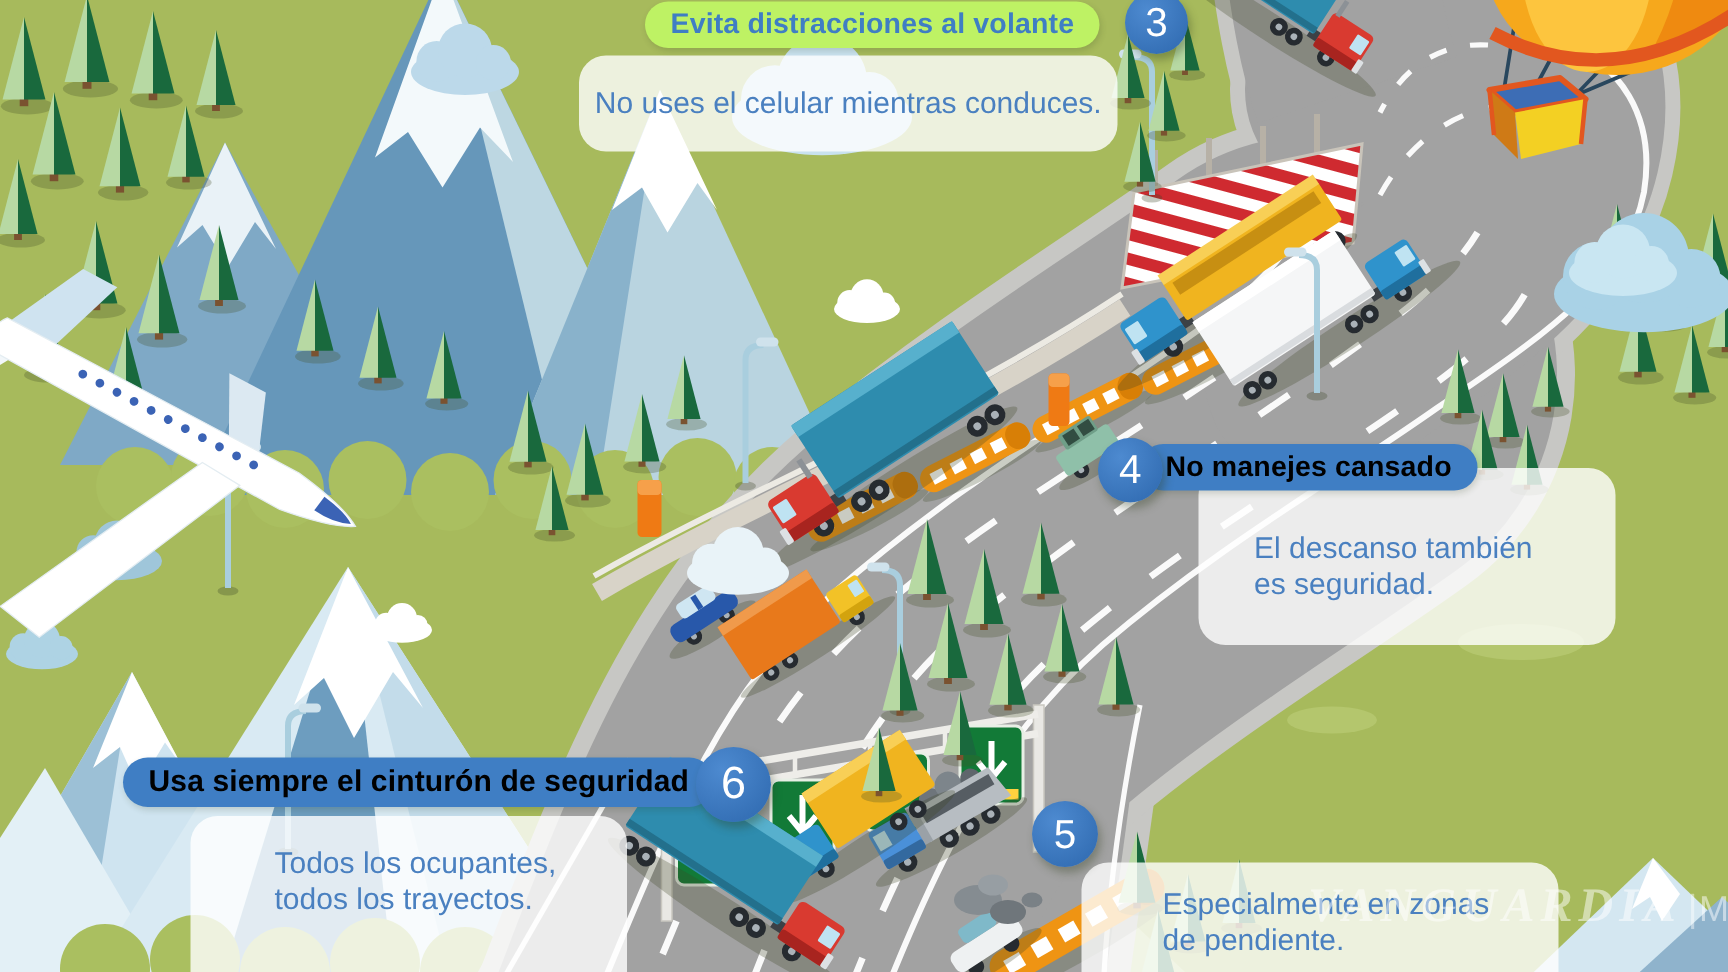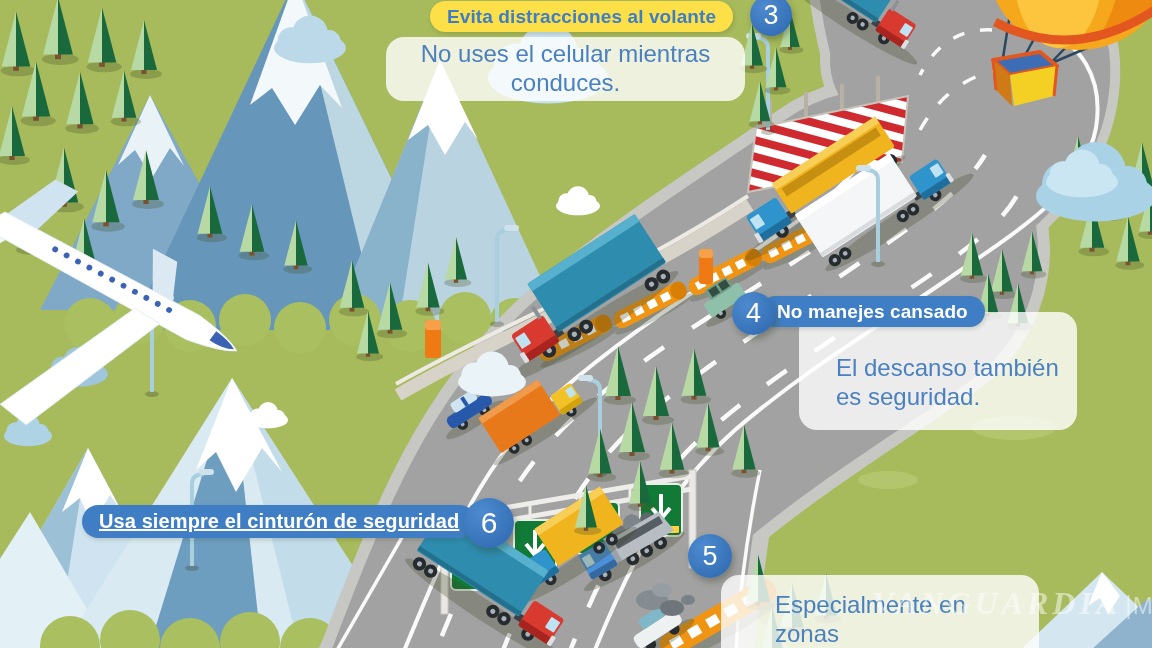--- a/index.html
+++ b/index.html
@@ -16,38 +16,38 @@
     background:radial-gradient(circle at 35% 30%, #4d8ad0, #3570b6 75%);
     box-shadow:2px 4px 6px rgba(45,60,30,.35);
     font-size:27px;font-weight:400;z-index:6;
   }
   .pill{
     position:absolute;display:inline-flex;align-items:center;
     border-radius:17px;padding:0 17px;height:31px;
     font-weight:700;font-size:19px;letter-spacing:.1px;z-index:5;
     box-shadow:1px 2px 4px rgba(45,60,30,.18);white-space:nowrap;
   }
-  .pill.blue{background:#3f7ec4;color:#ffffff;}
-  .pill.light{background:#fde047;color:#3f7ec4;}
+  .pill.blue{background:#3f7ec4;color:#000000;}
+  .pill.light{background:#bef264;color:#3f7ec4;}
   .bubble{
     position:absolute;background:rgba(255,255,255,.8);
-    border-radius:18px;color:#4a80c0;font-size:24px;line-height:1.2;
+    border-radius:18px;color:#4a80c0;font-size:20px;line-height:1.2;
     white-space:pre-line;z-index:4;box-sizing:border-box;
   }
   #c3{left:750px;top:-6px;width:42px;height:42px;}
   #p3{left:430px;top:1px;}
   #b3{left:386px;top:37px;width:359px;height:64px;display:flex;align-items:center;justify-content:center;text-align:center;}
   #c4{left:732px;top:292px;width:43px;height:43px;}
   #p4{left:760px;top:296px;}
   #b4{left:762px;top:312px;width:278px;height:118px;padding:42px 0 0 37px;margin-left:37px;}
   #c5{left:688px;top:534px;width:44px;height:44px;}
   #p5{left:727px;top:540px;height:32px;}
   #b5{left:721px;top:575px;width:318px;height:73px;padding:16px 14px 0 54px;border-bottom-left-radius:0;border-bottom-right-radius:0;}
   #c6{left:464px;top:498px;width:50px;height:50px;font-size:30px;}
-  #p6{left:82px;top:505px;height:33px;font-size:20px;text-decoration:underline;}
+  #p6{left:82px;top:505px;height:33px;font-size:20px;}
   #b6{left:127px;top:544px;width:291px;height:104px;padding:20px 0 0 56px;border-bottom-left-radius:0;border-bottom-right-radius:0;}
   
   .watermark{position:absolute;left:872px;top:585px;display:flex;align-items:baseline;z-index:7;}
   .wm-brand{font-family:"Liberation Serif","DejaVu Serif",serif;font-weight:700;font-size:32px;letter-spacing:4px;color:rgba(255,255,255,.5);font-style:italic;}
   .wm-sep{font-size:25px;color:rgba(255,255,255,.45);font-weight:400;margin:0 1px 0 4px;}
   .wm-suffix{font-size:24px;color:rgba(255,255,255,.5);letter-spacing:2px;font-weight:400;}
 </style>
 </head>
 <body>
 
@@ -629,20 +629,22 @@
 
   <div class="bubble" id="b4">El descanso también
 es seguridad.</div>
   <div class="pill blue" id="p4">No manejes cansado</div>
   <div class="tip-circle" id="c4">4</div>
 
   <div class="bubble" id="b5">Especialmente en zonas
 de pendiente.</div>
   <div class="tip-circle" id="c5">5</div>
 
+  <div class="bubble" id="b6">Todos los ocupantes,
+todos los trayectos.</div>
   <div class="pill blue" id="p6">Usa siempre el cinturón de seguridad</div>
   <div class="tip-circle" id="c6">6</div>
 
   <div class="watermark">
     <span class="wm-brand">VANGUARDIA</span>
     <span class="wm-sep">|</span>
     <span class="wm-suffix">MX</span>
   </div>
 </div>
 

